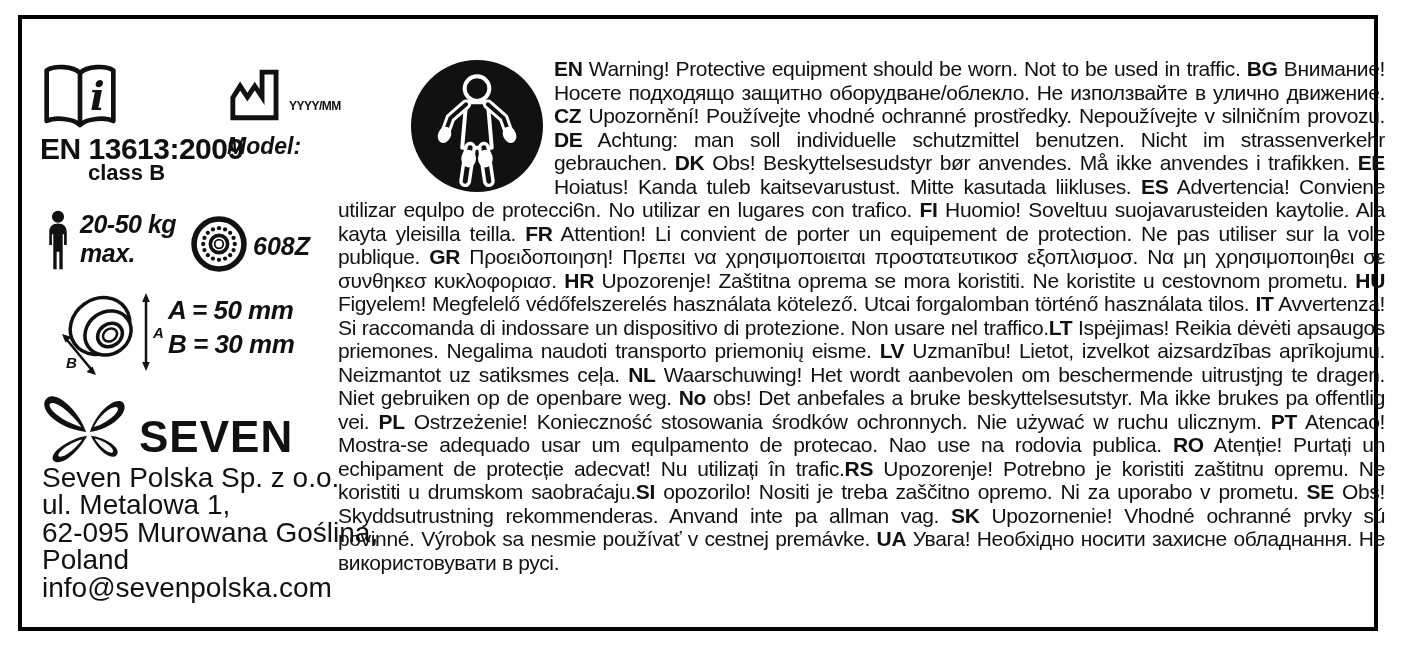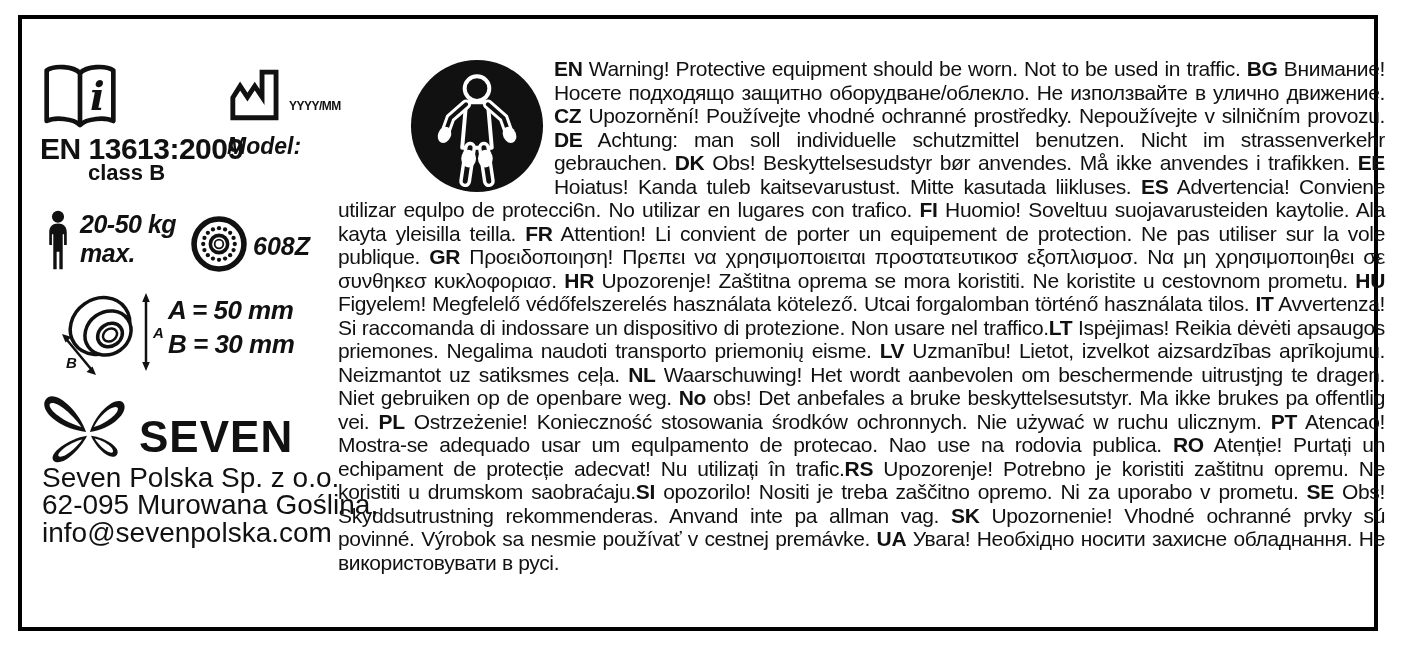--- a/index.html
+++ b/index.html
@@ -124,21 +124,23 @@
     <path d="M48 55 C40 71 21 88 13 81 C7 74 28 58 48 55 Z" fill="#111"></path>
     <path d="M43 59 C34 71 21 80 18 76 C17 72 30 62 43 59 Z" fill="#fff"></path>
     <path d="M52 55 C58 69 73 82 79 75 C84 68 68 57 52 55 Z" fill="#111"></path>
     <path d="M56 58 C62 68 72 75 75 72 C76 67 65 60 56 58 Z" fill="#fff"></path>
   </svg>
 </div>
 <div class="abs wordmark">SEVEN</div>
 
 <div class="abs address">
   <div>Seven Polska Sp. z o.o.</div>
+  <div>ul. Metalowa 1,</div>
   <div>62-095 Murowana Goślina,</div>
+  <div>Poland</div>
   <div>info@sevenpolska.com</div>
 </div>
 
 <div class="warning">
   <div class="icon-float">
     <svg width="138" height="138" viewBox="0 0 140 140">
       <circle cx="70" cy="70" r="67" fill="#111"></circle>
       <circle cx="70" cy="32" r="12.5" fill="none" stroke="#fff" stroke-width="4"></circle>
       <path d="M59 46 L81 46 L85 92 L55 92 Z" fill="none" stroke="#fff" stroke-width="4" stroke-linejoin="round"></path>
       <path d="M59 48 L43 62 L38 76" stroke="#fff" stroke-width="10" fill="none" stroke-linecap="round"></path>

